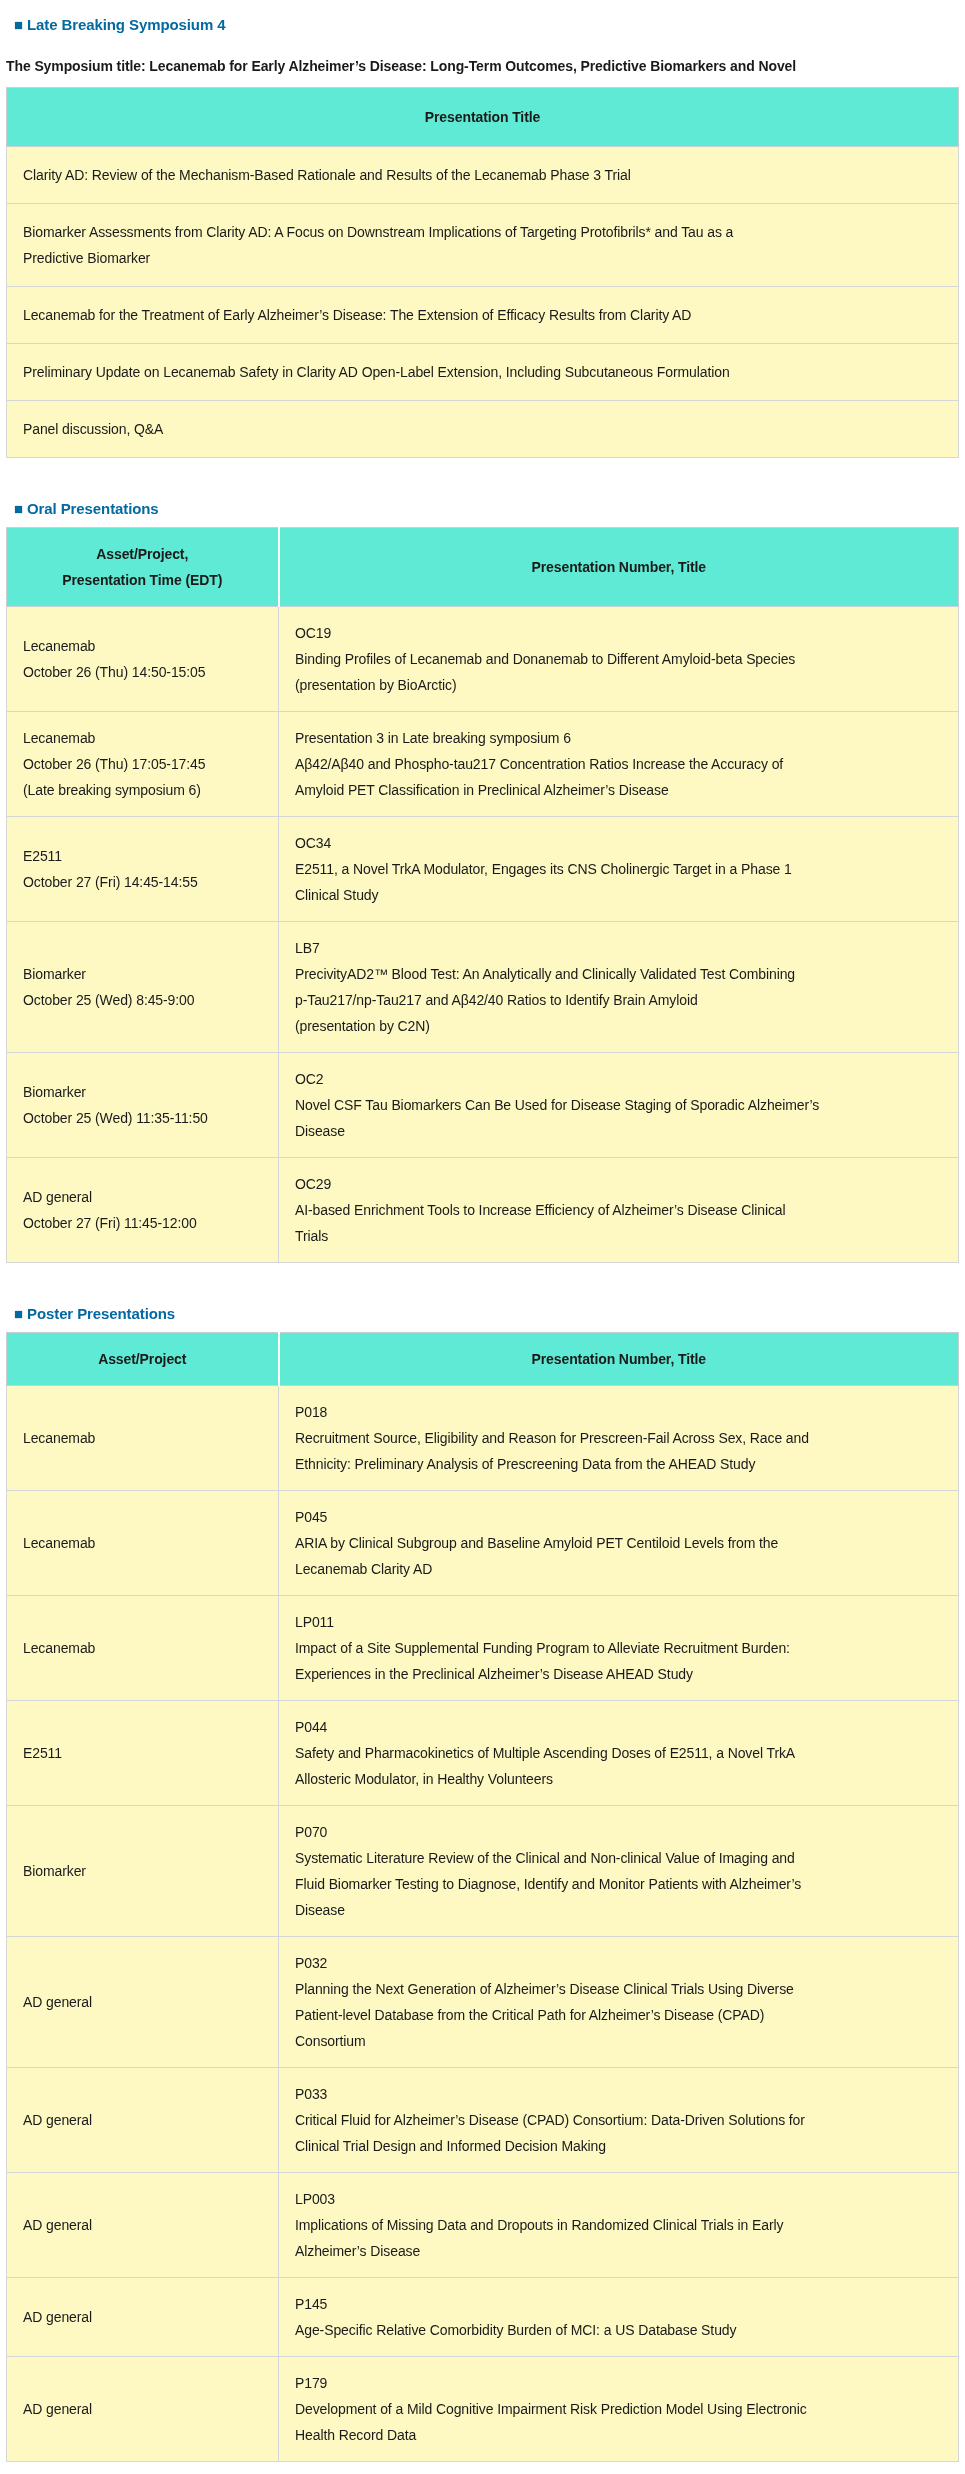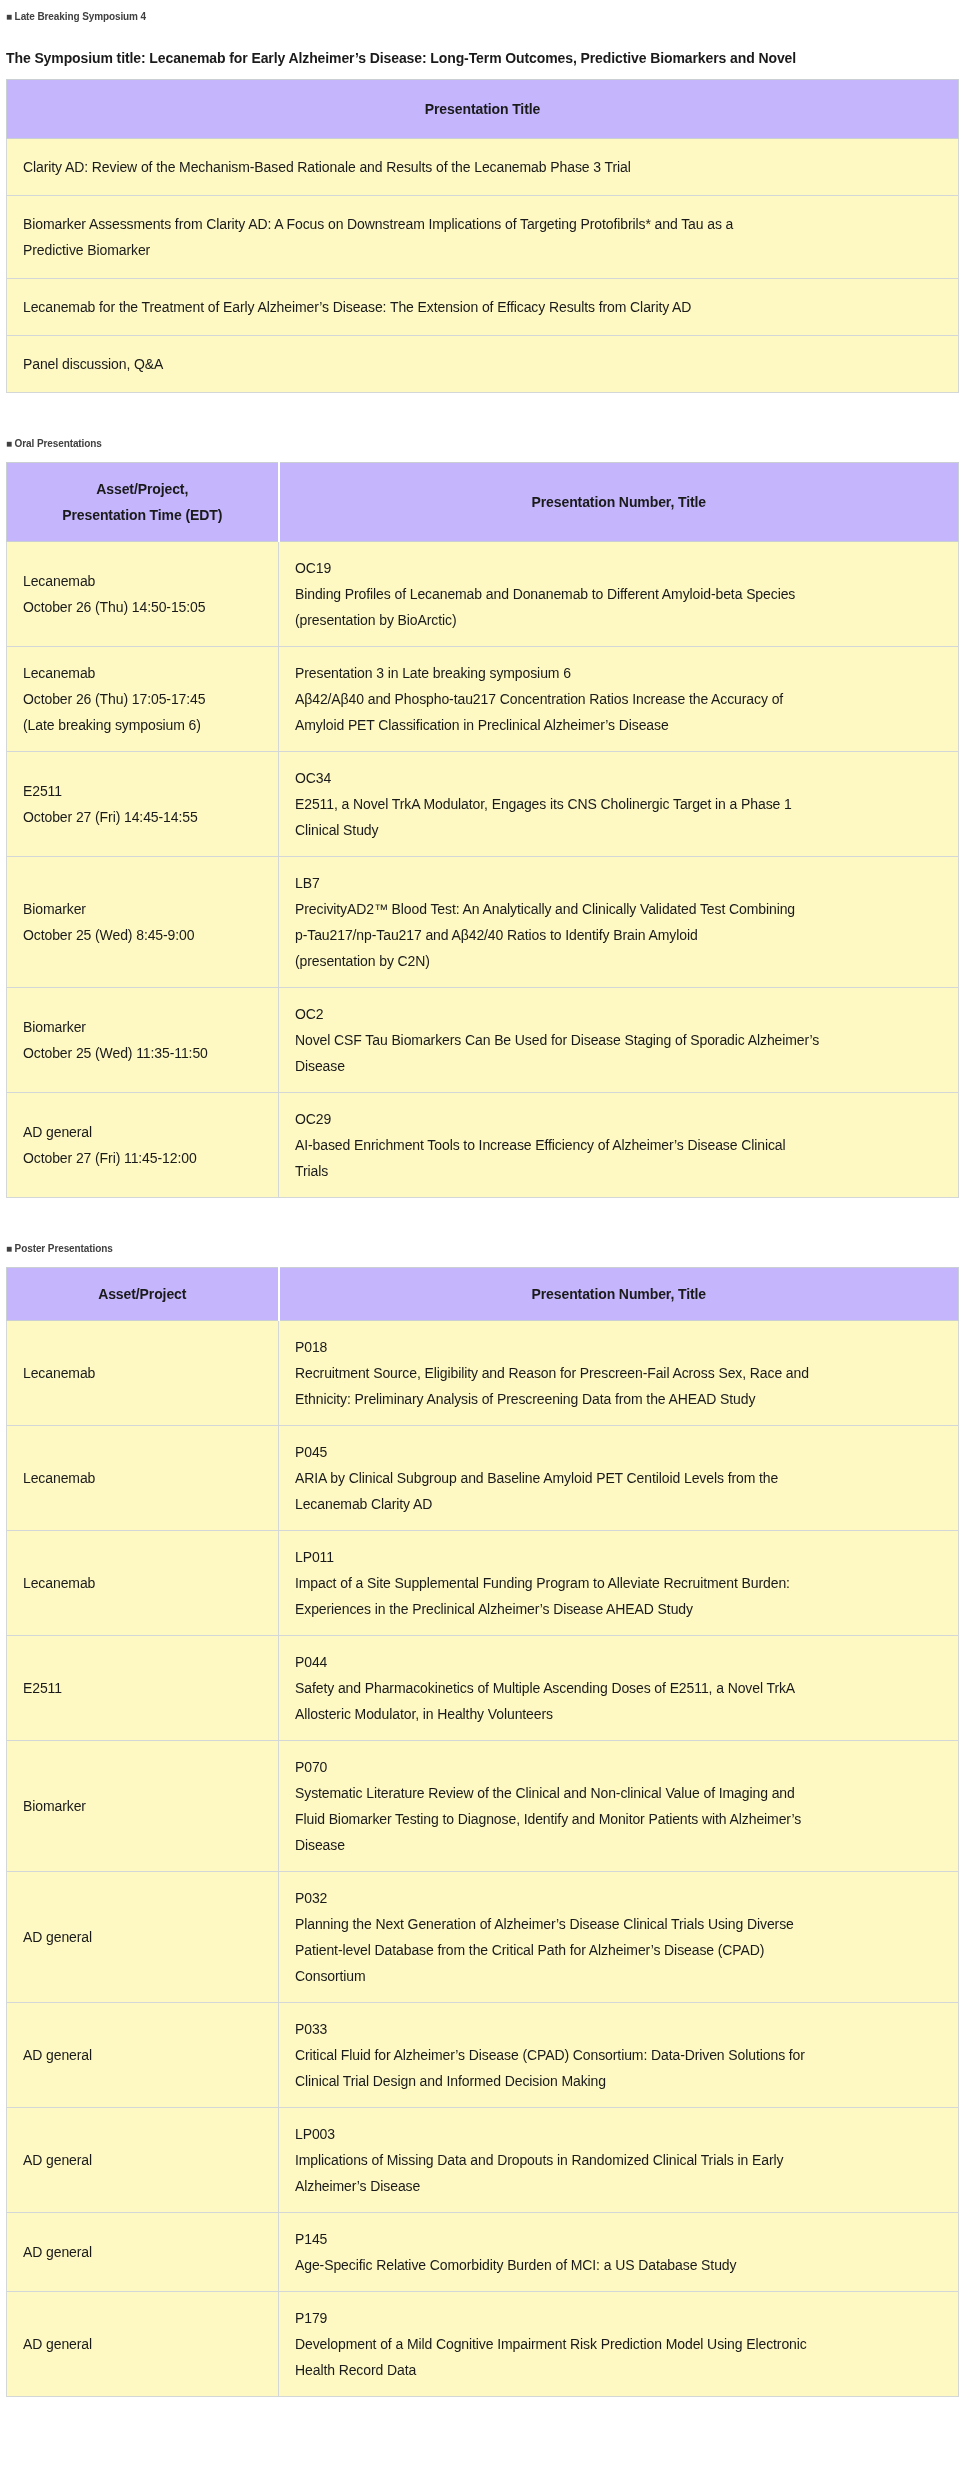--- a/index.html
+++ b/index.html
@@ -8,37 +8,37 @@
     margin: 0;
     width: 965px;
     padding: 6px 6px 20px 6px;
     background: #ffffff;
     font-family: "Liberation Sans", "DejaVu Sans", sans-serif;
     font-size: 14px;
     color: #1a1a1a;
     letter-spacing: -0.1px;
   }
   .sec-heading {
-    font-size: 10px;
+    font-size: 15px;
     font-weight: 700;
     line-height: 21px;
-    margin: 0;
-    color: #404040;
+    margin: 8px;
+    color: #0369a1;
   }
   .sec-heading.spaced { margin-top: 40px; }
   .intro { line-height: 30px; margin: 18px 0 0 0; }
   .intro .b { font-weight: 700; }
   table {
     border-collapse: collapse;
     width: 953px;
     table-layout: fixed;
     margin-top: 8px;
   }
   th {
-    background: #c4b5fd;
+    background: #5eead4;
     font-weight: 700;
     text-align: center;
     vertical-align: middle;
     border: 1px solid #c9cfd2;
     line-height: 26px;
   }
   th + th { border-left: 2px solid #ffffff; }
   td {
     border: 1px solid #d4d7d8;
     vertical-align: middle;
@@ -80,20 +80,25 @@
           <div class="ln">Predictive Biomarker</div>
         </td>
       </tr>
     <tr>
         <td>
           <div class="ln">Lecanemab for the Treatment of Early Alzheimer’s Disease: The Extension of Efficacy Results from Clarity AD</div>
         </td>
       </tr>
     <tr>
         <td>
+          <div class="ln">Preliminary Update on Lecanemab Safety in Clarity AD Open-Label Extension, Including Subcutaneous Formulation</div>
+        </td>
+      </tr>
+    <tr>
+        <td>
           <div class="ln">Panel discussion, Q&amp;A</div>
         </td>
       </tr>
   </tbody>
 </table>
 
 <h2 class="sec-heading spaced">■ Oral Presentations</h2>
 
 <table class="t2">
   <thead>

